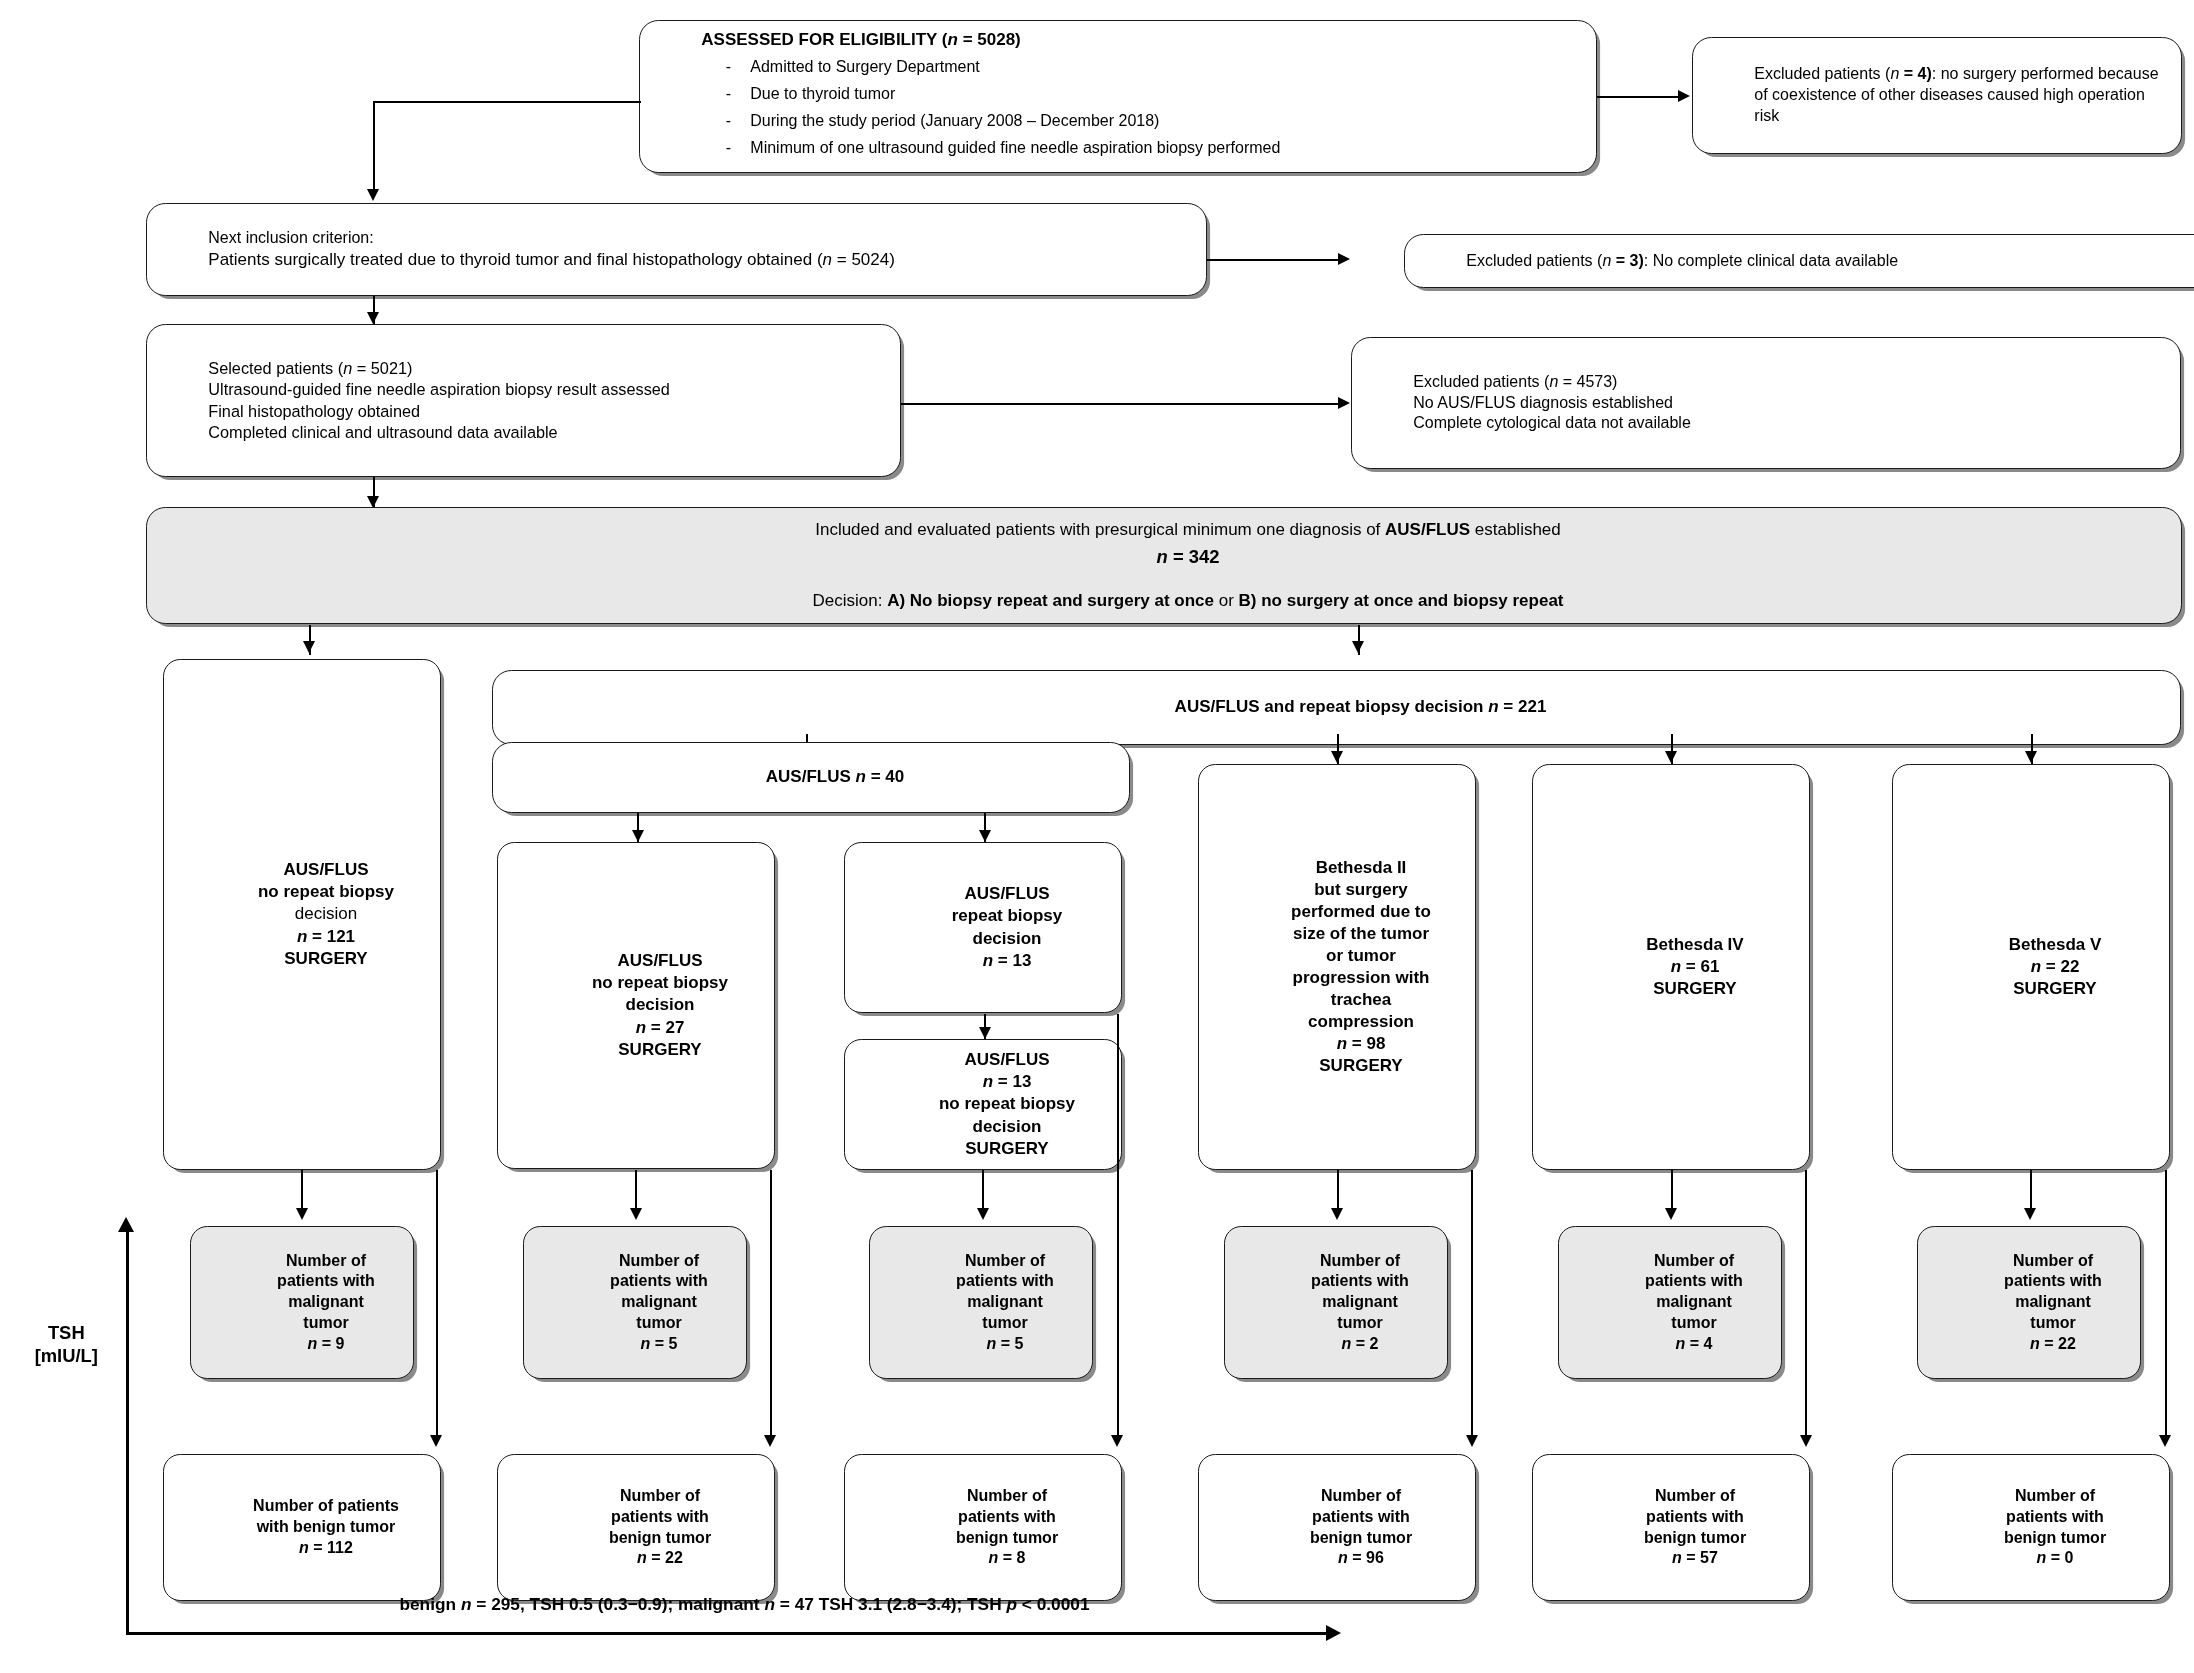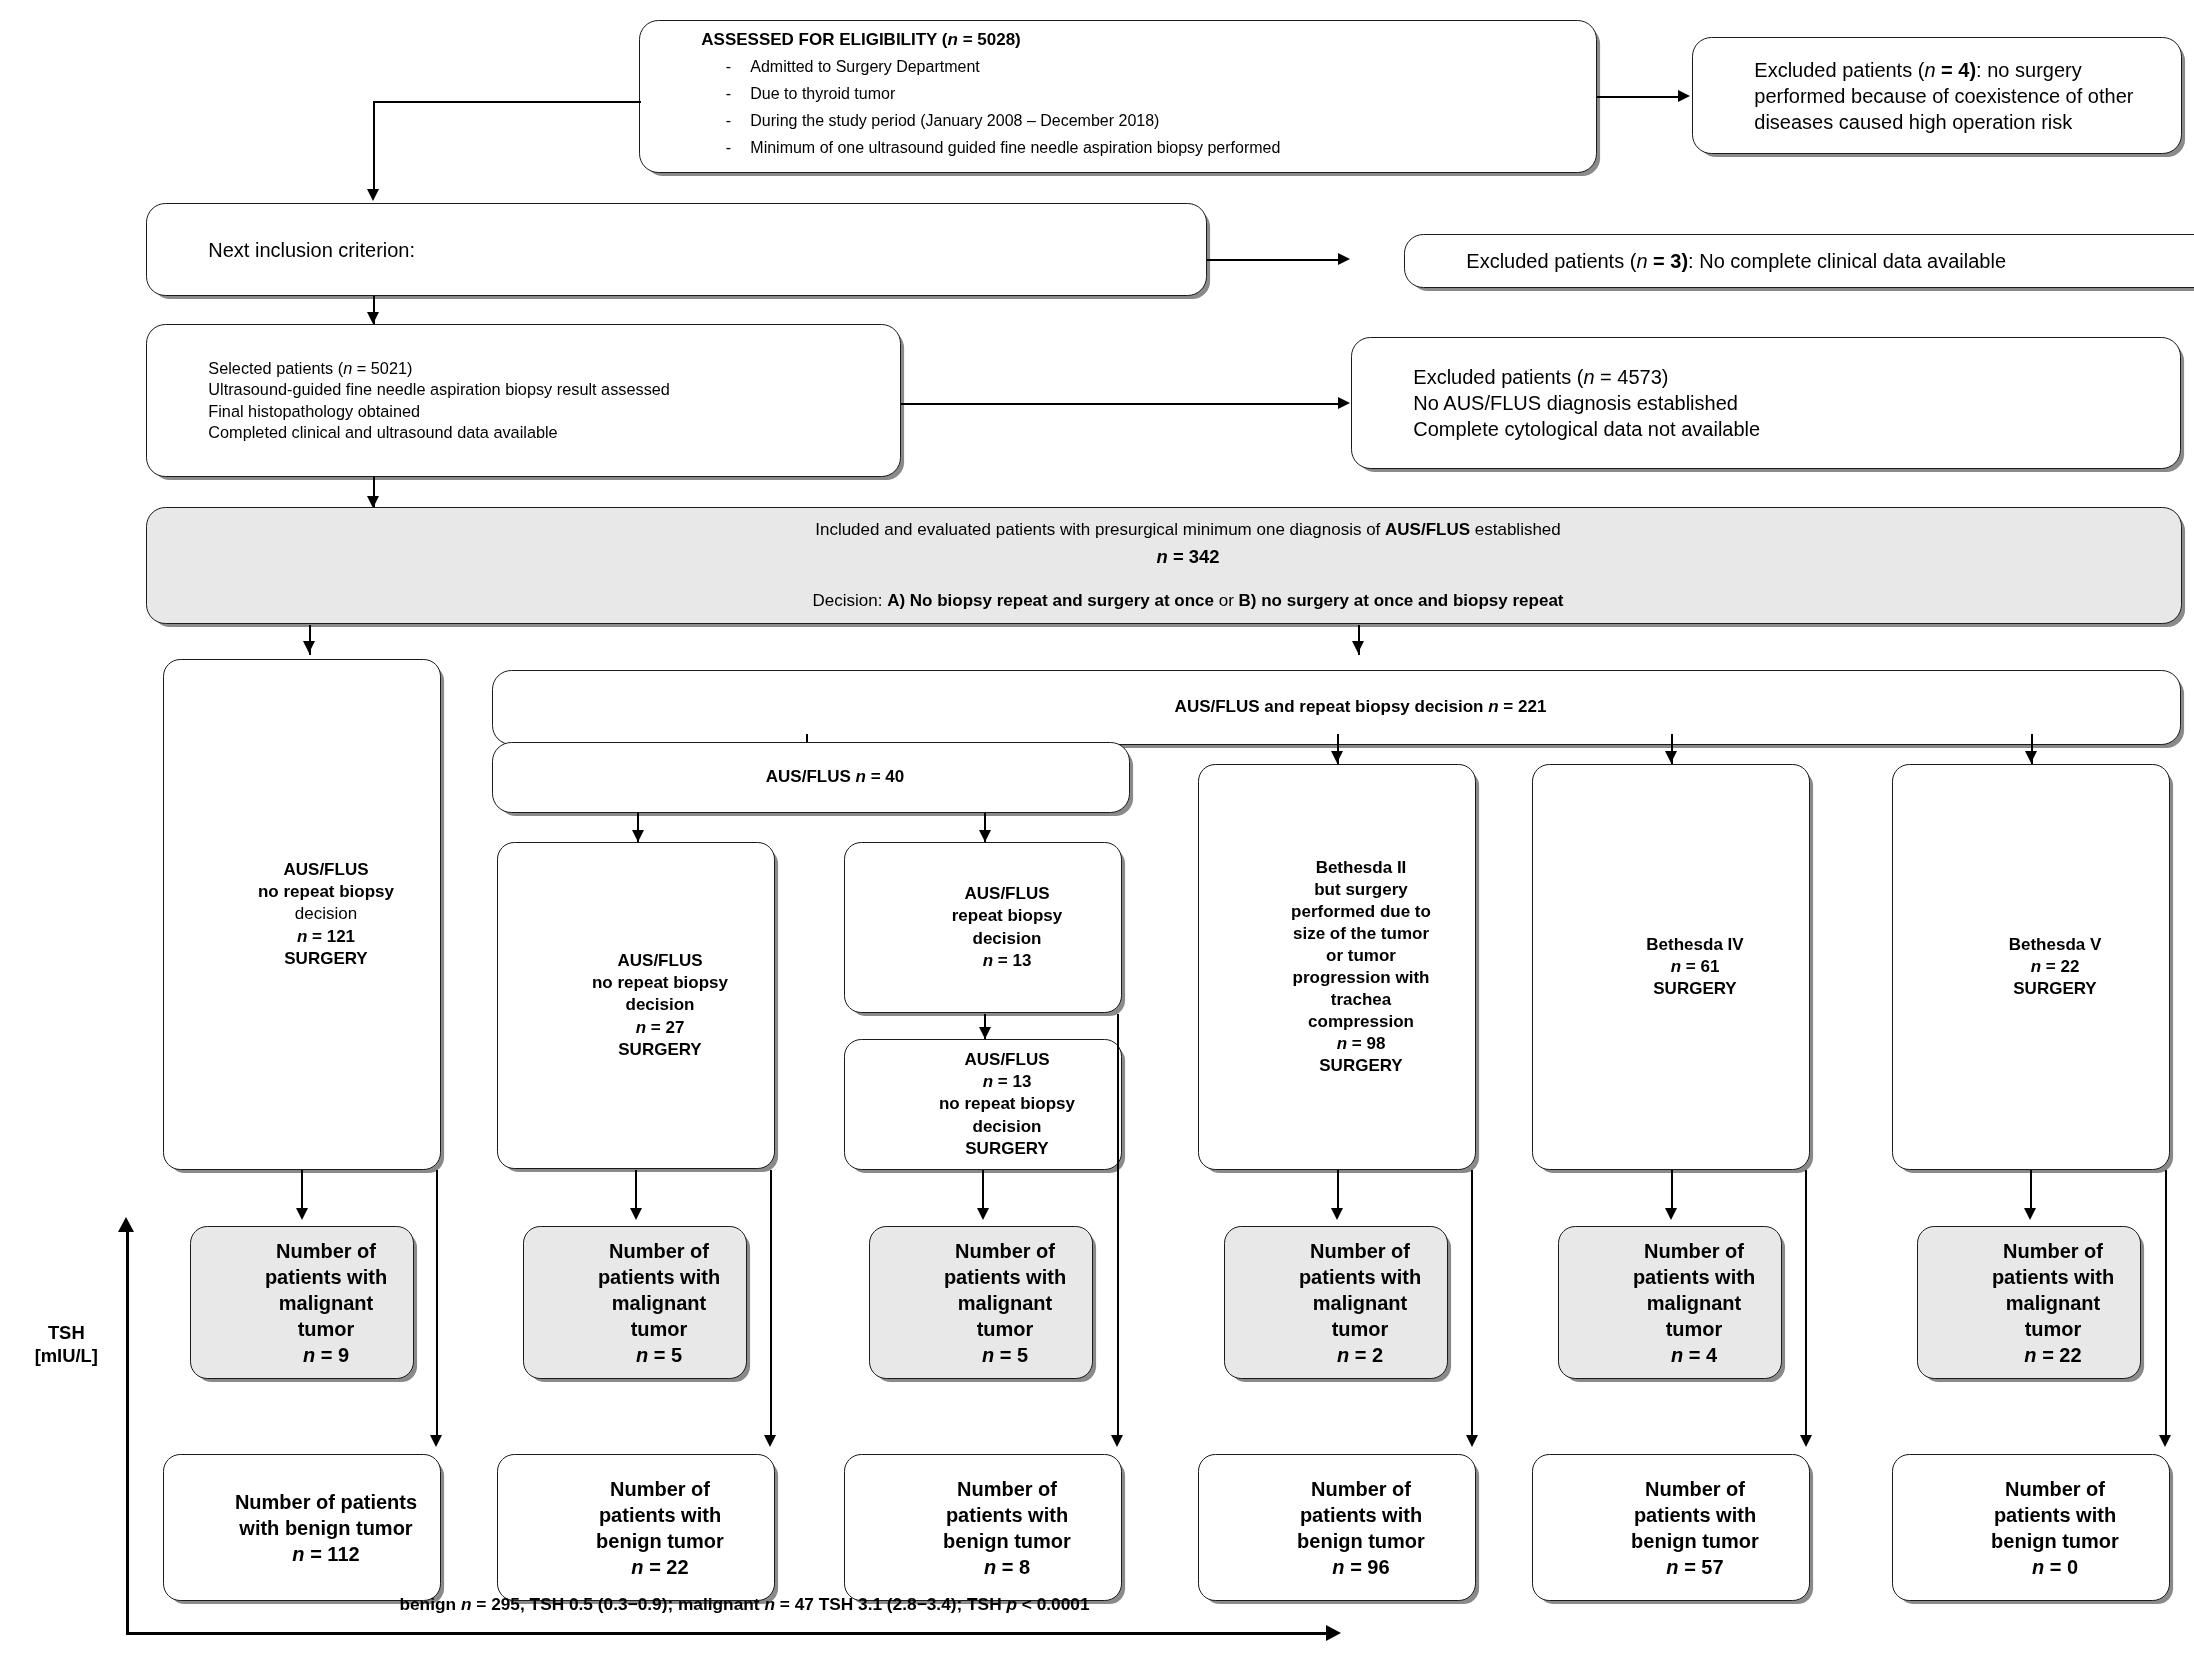--- a/index.html
+++ b/index.html
@@ -18,21 +18,21 @@
     display:flex;
     flex-direction:column;
     justify-content:center;
     padding-left:48px;
   }
   .box.gray{background:#e8e8e8;}
   .box.tight{border-radius:17.3px;}
   .box .txt{padding:0 13.3px;line-height:1.30;}
   .ctr{text-align:center;}
   .lft{text-align:left;}
-  .f31{font-size:20px;}
+  .f31{font-size:16px;}
   .f32{font-size:16.3px;}
   .f33{font-size:17px;}
   .f34{font-size:17.3px;}
   .f36{font-size:18.4px;}
   .b{font-weight:bold;}
   .i{font-style:italic;}
 
   ul.crit{margin:3.1px 0 0 0;padding-left:49px;list-style:none;}
   ul.crit li{position:relative;margin:6.1px 0;font-size:16px;}
   ul.crit li:before{content:"-";position:absolute;left:-24.5px;top:0;}
@@ -80,20 +80,21 @@
   <div class="ln hln" style="left:1597px;top:96px;width:84px;"></div>
   <div class="arrow-r" style="left:1678px;top:90px;"></div>
 
   <div class="box" style="left:1692px;top:37px;width:490px;height:117px;">
     <div class="txt lft f31"><span>Excluded patients (</span><span class="i">n</span><span class="b"> = 4)</span><span>: no surgery performed because of coexistence of other diseases caused high operation risk</span></div>
   </div>
 
   <div class="box" style="left:146px;top:203px;width:1061px;height:93px;">
     <div class="txt lft">
       <div class="f31">Next inclusion criterion:</div>
+      <div class="f33"><span>Patients surgically treated due to thyroid tumor and final histopathology obtained (</span><span class="i">n</span><span> = 5024)</span></div>
     </div>
   </div>
 
   <div class="ln vln" style="left:373px;top:296px;height:28.6px;"></div>
   <div class="arrow-d" style="left:367px;top:312px;"></div>
 
   <div class="ln hln" style="left:1207px;top:259px;width:135px;"></div>
   <div class="arrow-r" style="left:1338px;top:253px;"></div>
 
   <div class="box" style="left:1404px;top:234px;width:1000px;height:54px;">

